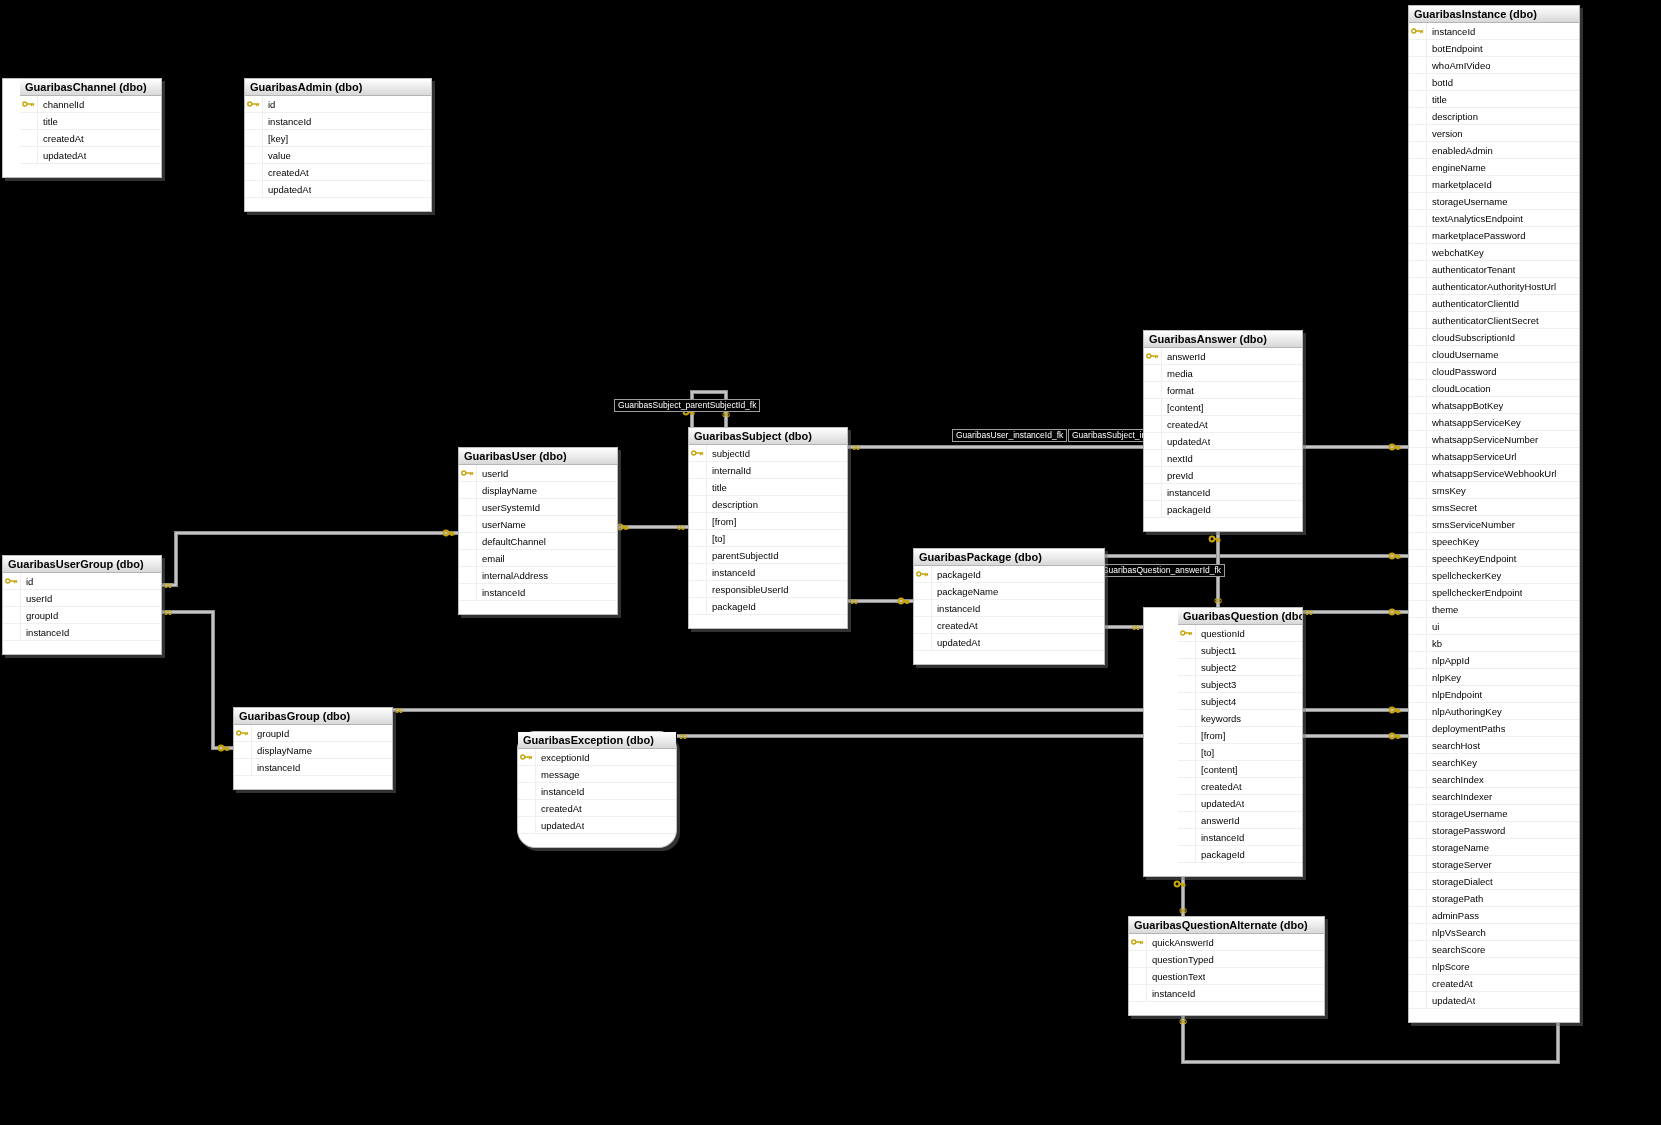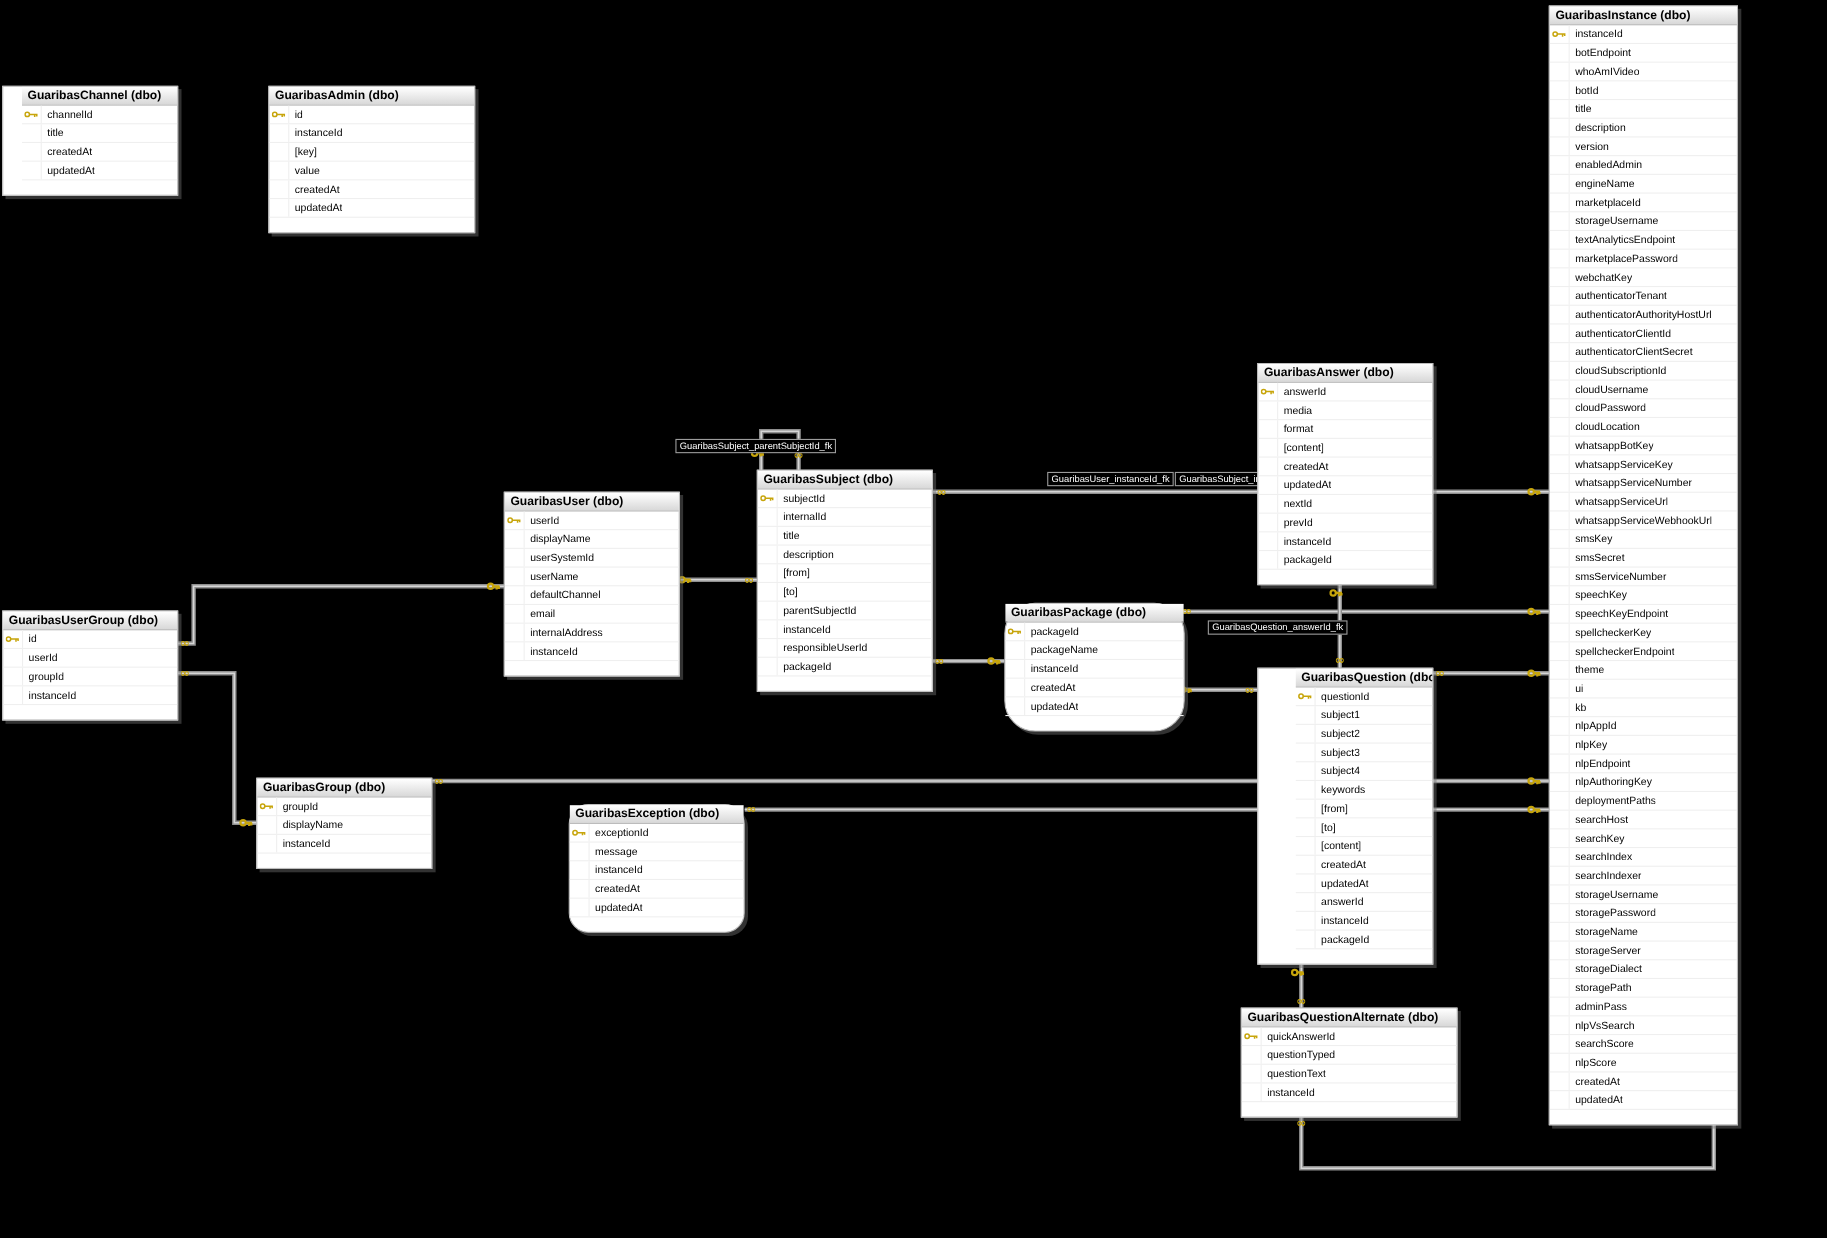--- a/index.html
+++ b/index.html
@@ -613,21 +613,21 @@
               <svg class="key-icon" viewBox="0 0 15 9" width="13" height="8" style="visibility: hidden;">
                 <circle cx="3.2" cy="4.5" r="2.3" fill="none" stroke="#c7a50b" stroke-width="1.6"></circle>
                 <path d="M5.6 4.5 H14 M11 4.5 V7.2 M13.2 4.5 V6.6" fill="none" stroke="#c7a50b" stroke-width="1.6"></path>
               </svg>
             </span>
           <span class="field-name">updatedAt</span>
         </div>
         </div>
       <div class="table-bottom-space"></div>
     </div>
-      <div class="table" style="left: 913px; top: 548px; width: 164px; border-radius: 28px;">
+      <div class="table" style="left: 913px; top: 548px; width: 192px;">
       <div class="table-header">
         <span>GuaribasPackage (dbo)</span>
       </div>
       <div>
 
       <div class="row">
           <span class="icon-cell">
               <svg class="key-icon" viewBox="0 0 15 9" width="13" height="8">
                 <circle cx="3.2" cy="4.5" r="2.3" fill="none" stroke="#c7a50b" stroke-width="1.6"></circle>
                 <path d="M5.6 4.5 H14 M11 4.5 V7.2 M13.2 4.5 V6.6" fill="none" stroke="#c7a50b" stroke-width="1.6"></path>

